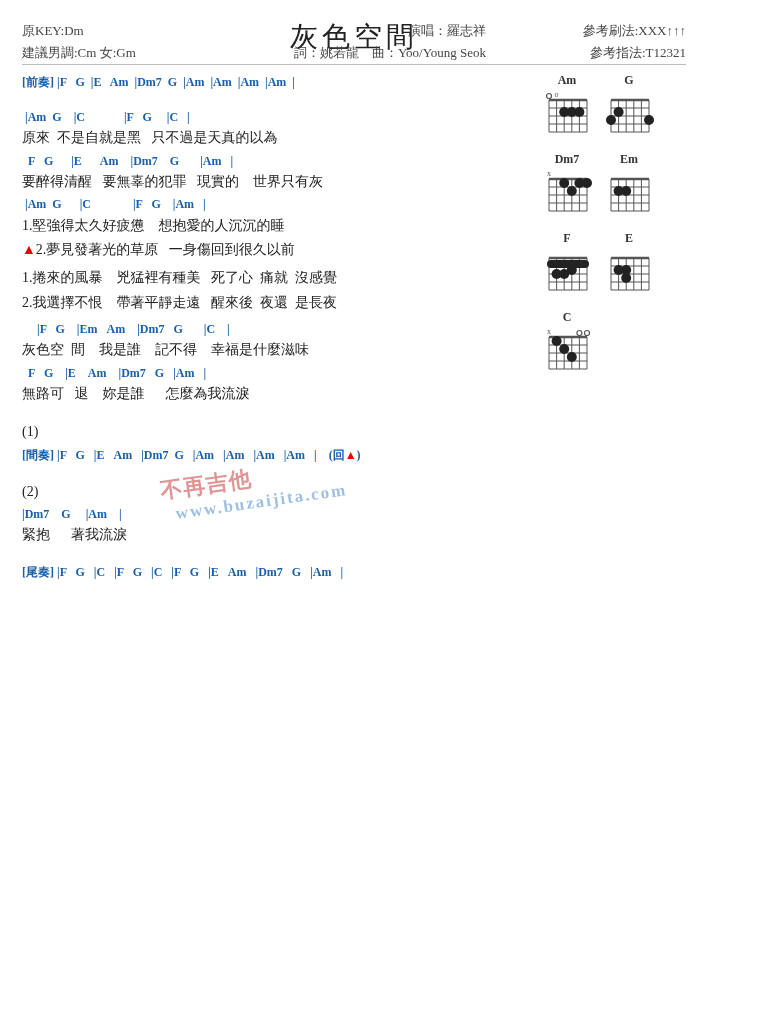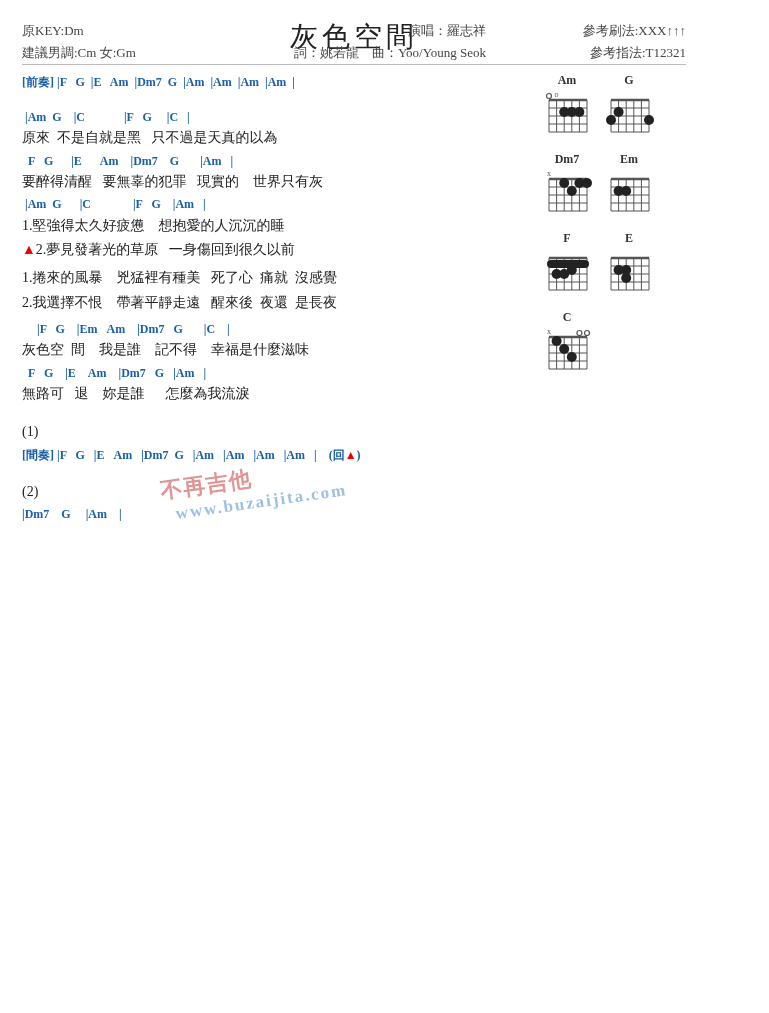--- a/index.html
+++ b/index.html
@@ -256,24 +256,28 @@
       <div class="section">
         <div class="lyric-line">(1)</div>
         <div class="chord-line"><span class="section-label">[間奏]</span> |F &nbsp;&nbsp;G &nbsp;&nbsp;|E &nbsp;&nbsp;Am &nbsp;&nbsp;|Dm7 &nbsp;G &nbsp;&nbsp;|Am &nbsp;&nbsp;|Am &nbsp;&nbsp;|Am &nbsp;&nbsp;|Am &nbsp;&nbsp;| &nbsp;&nbsp;&nbsp;(回<span class="highlight-triangle">▲</span>)</div>
       </div>
 
       <div class="space-line"></div>
 
       <div class="section">
         <div class="lyric-line">(2)</div>
         <div class="chord-line">|Dm7    G     |Am    |</div>
+        <div class="lyric-line">緊抱      著我流淚</div>
       </div>
 
       <div class="space-line"></div>
 
+      <div class="section">
+        <div class="chord-line"><span class="section-label">[尾奏]</span> |F &nbsp;&nbsp;G &nbsp;&nbsp;|C &nbsp;&nbsp;|F &nbsp;&nbsp;G &nbsp;&nbsp;|C &nbsp;&nbsp;|F &nbsp;&nbsp;G &nbsp;&nbsp;|E &nbsp;&nbsp;Am &nbsp;&nbsp;|Dm7 &nbsp;&nbsp;G &nbsp;&nbsp;|Am &nbsp;&nbsp;|</div>
+      </div>
 
     </div>
 
     <div class="chord-diagrams">
 
       <div class="diagram-row">
         <div class="chord-block">
           <div class="chord-label">Am</div>
           <div class="chord-grid">
             <svg viewBox="0 0 52 52">

